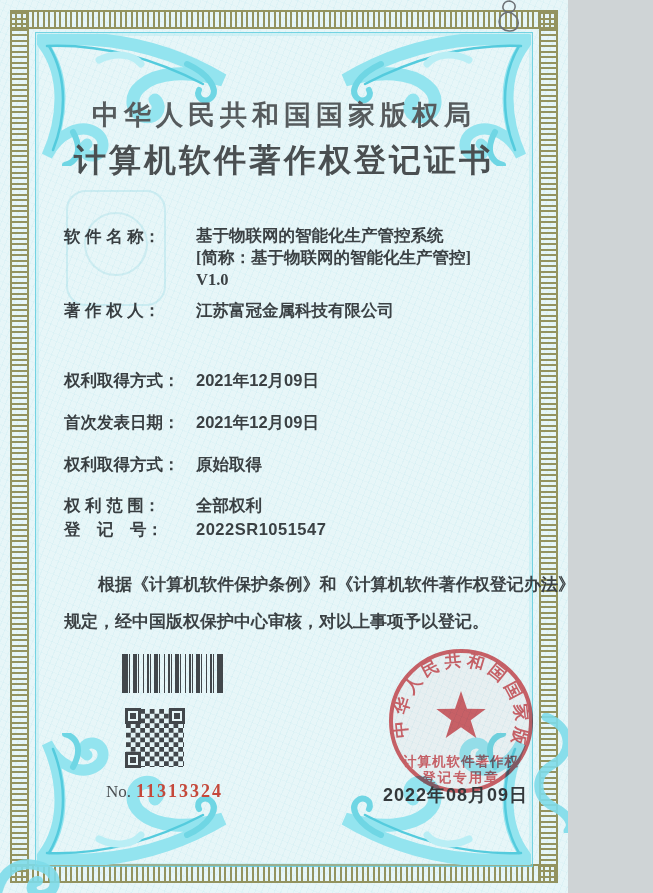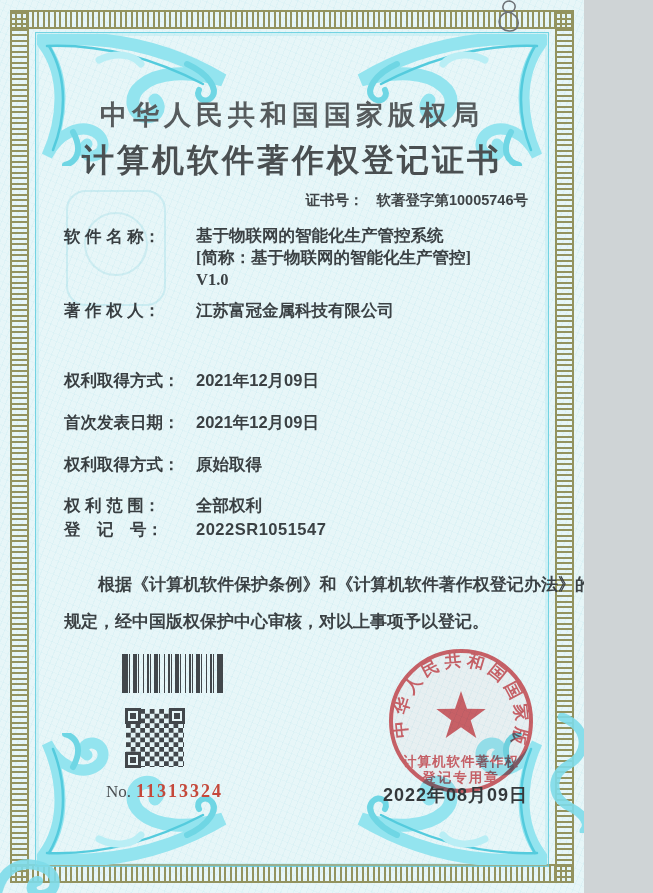--- a/index.html
+++ b/index.html
@@ -4,21 +4,20 @@
 <style>
   html,body{margin:0;padding:0;background:#cfd4d6;}
   .page{
     position:relative; width:568px; height:893px; overflow:hidden;
     background-color:#e7f6f8;
     background-image:
       repeating-linear-gradient(112deg, rgba(125,205,220,0.09) 0 1px, rgba(0,0,0,0) 1px 6px),
       repeating-linear-gradient(22deg, rgba(125,205,220,0.06) 0 1px, rgba(0,0,0,0) 1px 7px);
     font-family:"Liberation Sans", sans-serif;
     color:#3d4245;
-    padding-left:16px;
   }
   
   .mb{position:absolute; box-sizing:border-box;}
   .mb-h{
     left:10px; right:10px; height:19px;
     border-top:2.5px solid #93935f; border-bottom:2px solid #93935f;
     background:repeating-linear-gradient(90deg,#93935f 0 1.6px,rgba(0,0,0,0) 1.6px 5px,#93935f 5px 6.6px,rgba(0,0,0,0) 6.6px 11px);
   }
   .mb-v{
     top:10px; bottom:10px; width:19px;
@@ -181,23 +180,20 @@
 
   <div class="watermark">
     <div class="wm-inner"></div>
   </div>
   <svg class="scribble" viewBox="0 0 62 34">
     <path d="M32 1 C 24 1 22 11 30 12 C 38 13 40 3 32 1 M30 12 C 18 14 18 30 31 31 C 43 32 44 15 30 12" fill="none" stroke="#6d7276" stroke-width="1.6"></path>
   </svg>
 
   <div class="authority">中华人民共和国国家版权局</div>
   <div class="cert-title">计算机软件著作权登记证书</div>
-  <div class="certno">
-    <span class="lbl">证书号：</span><span>软著登字第10005746号</span>
-  </div>
 
   <div class="frow r0">
     <span class="lbl">软 件 名 称：</span>
     <span class="val">
       <div>基于物联网的智能化生产管控系统</div>
       <div>[简称：基于物联网的智能化生产管控]</div>
       <div>V1.0</div>
     </span>
   </div>
   <div class="frow r1">

